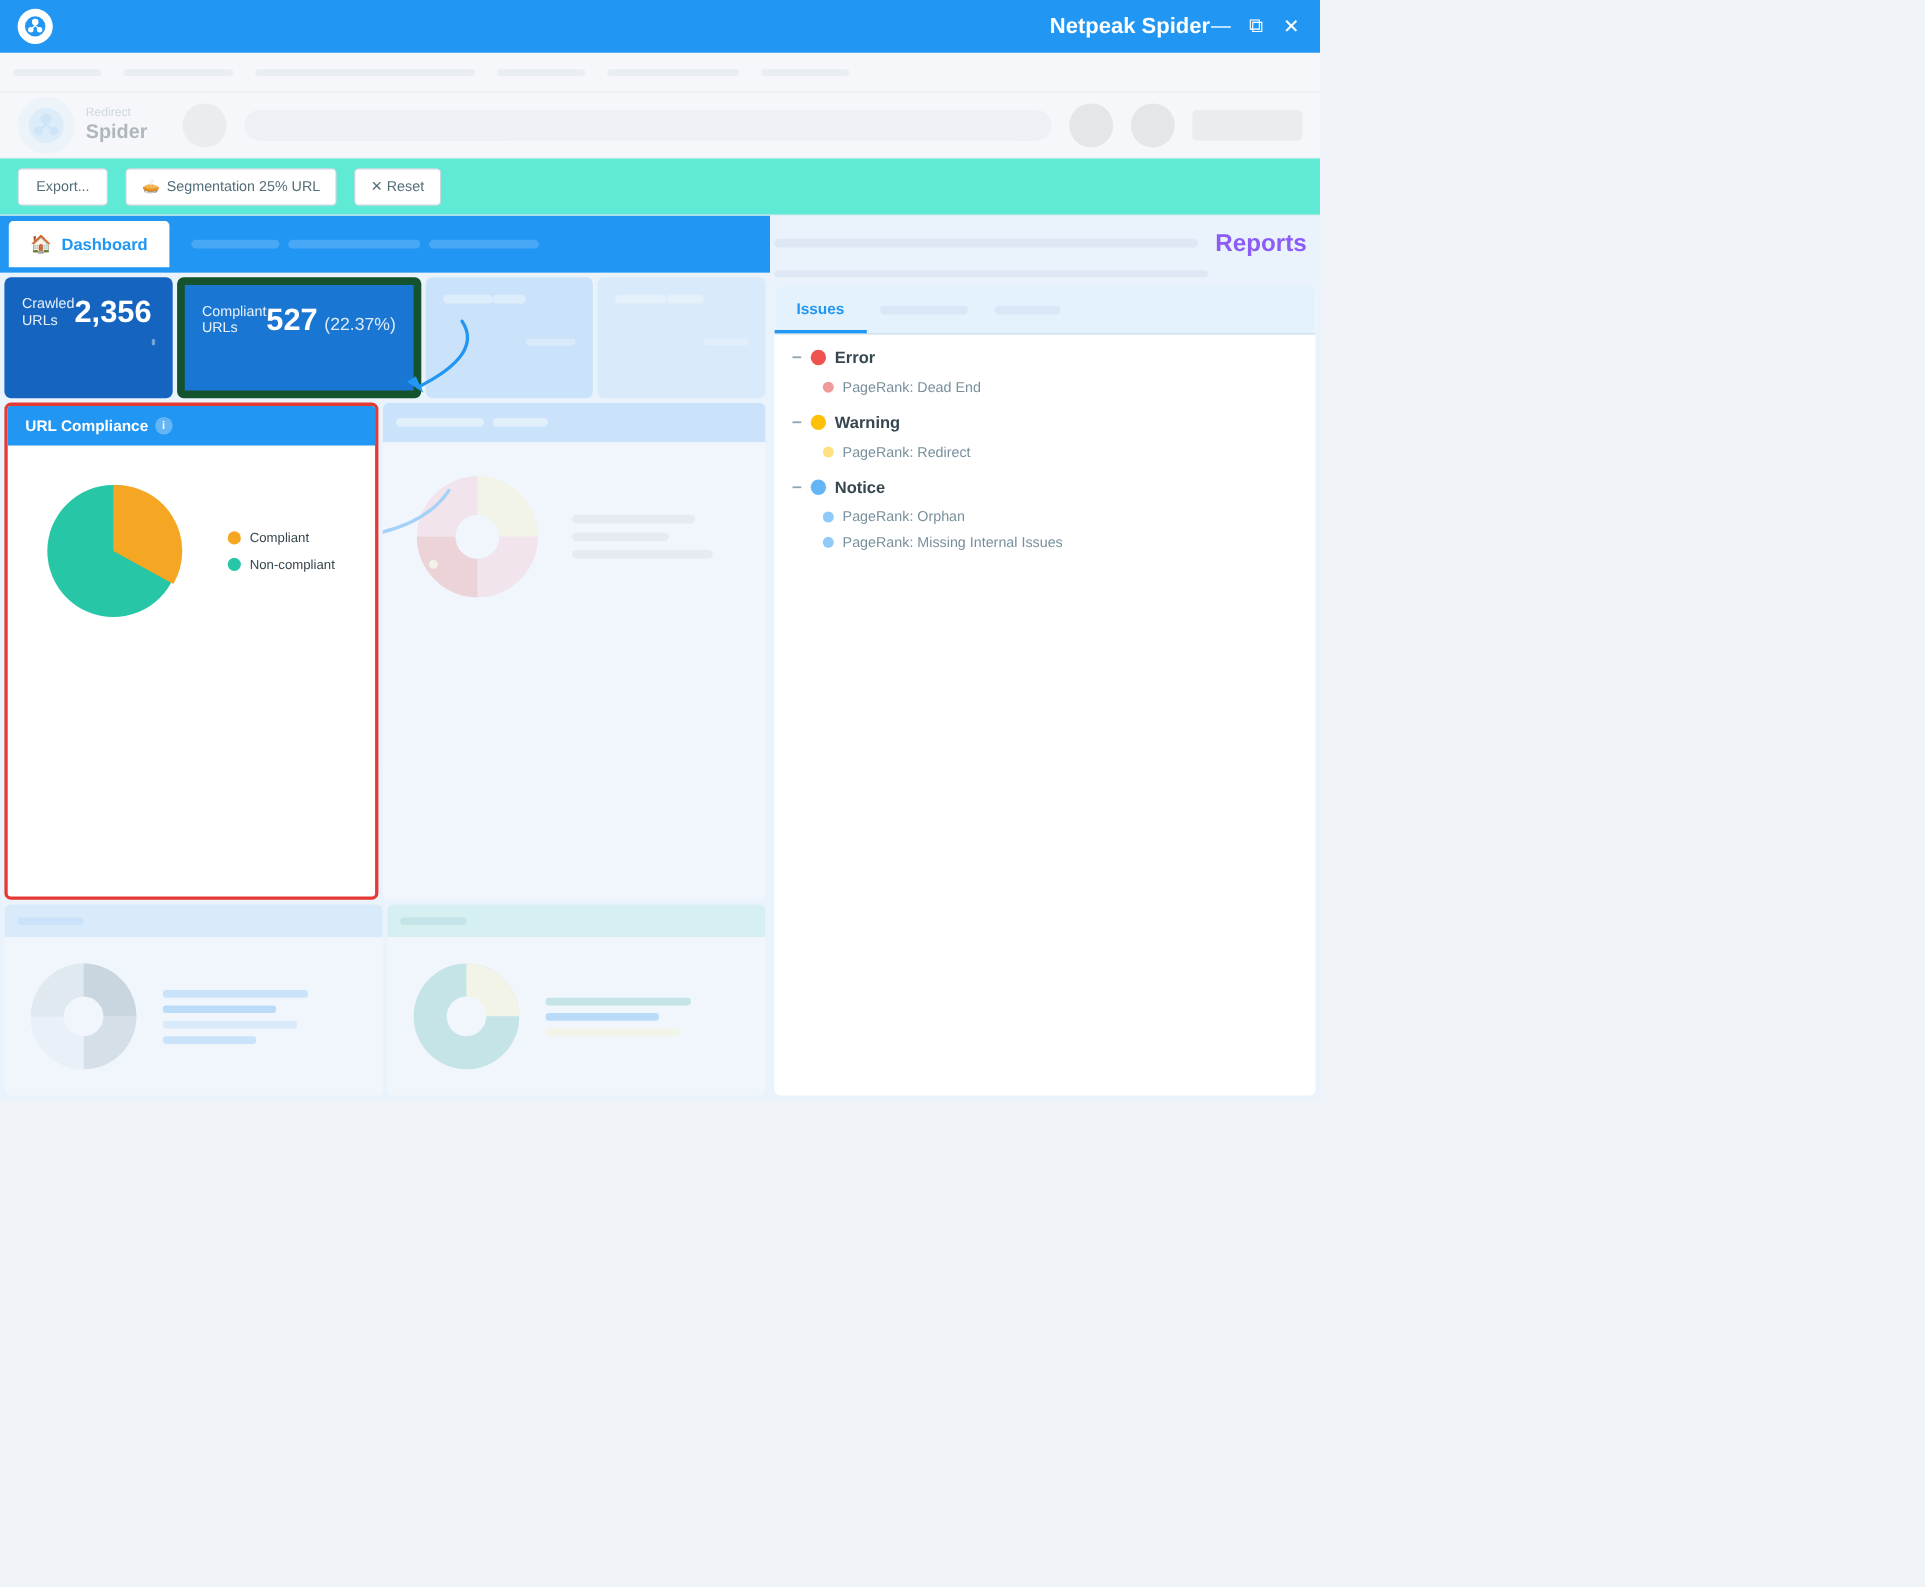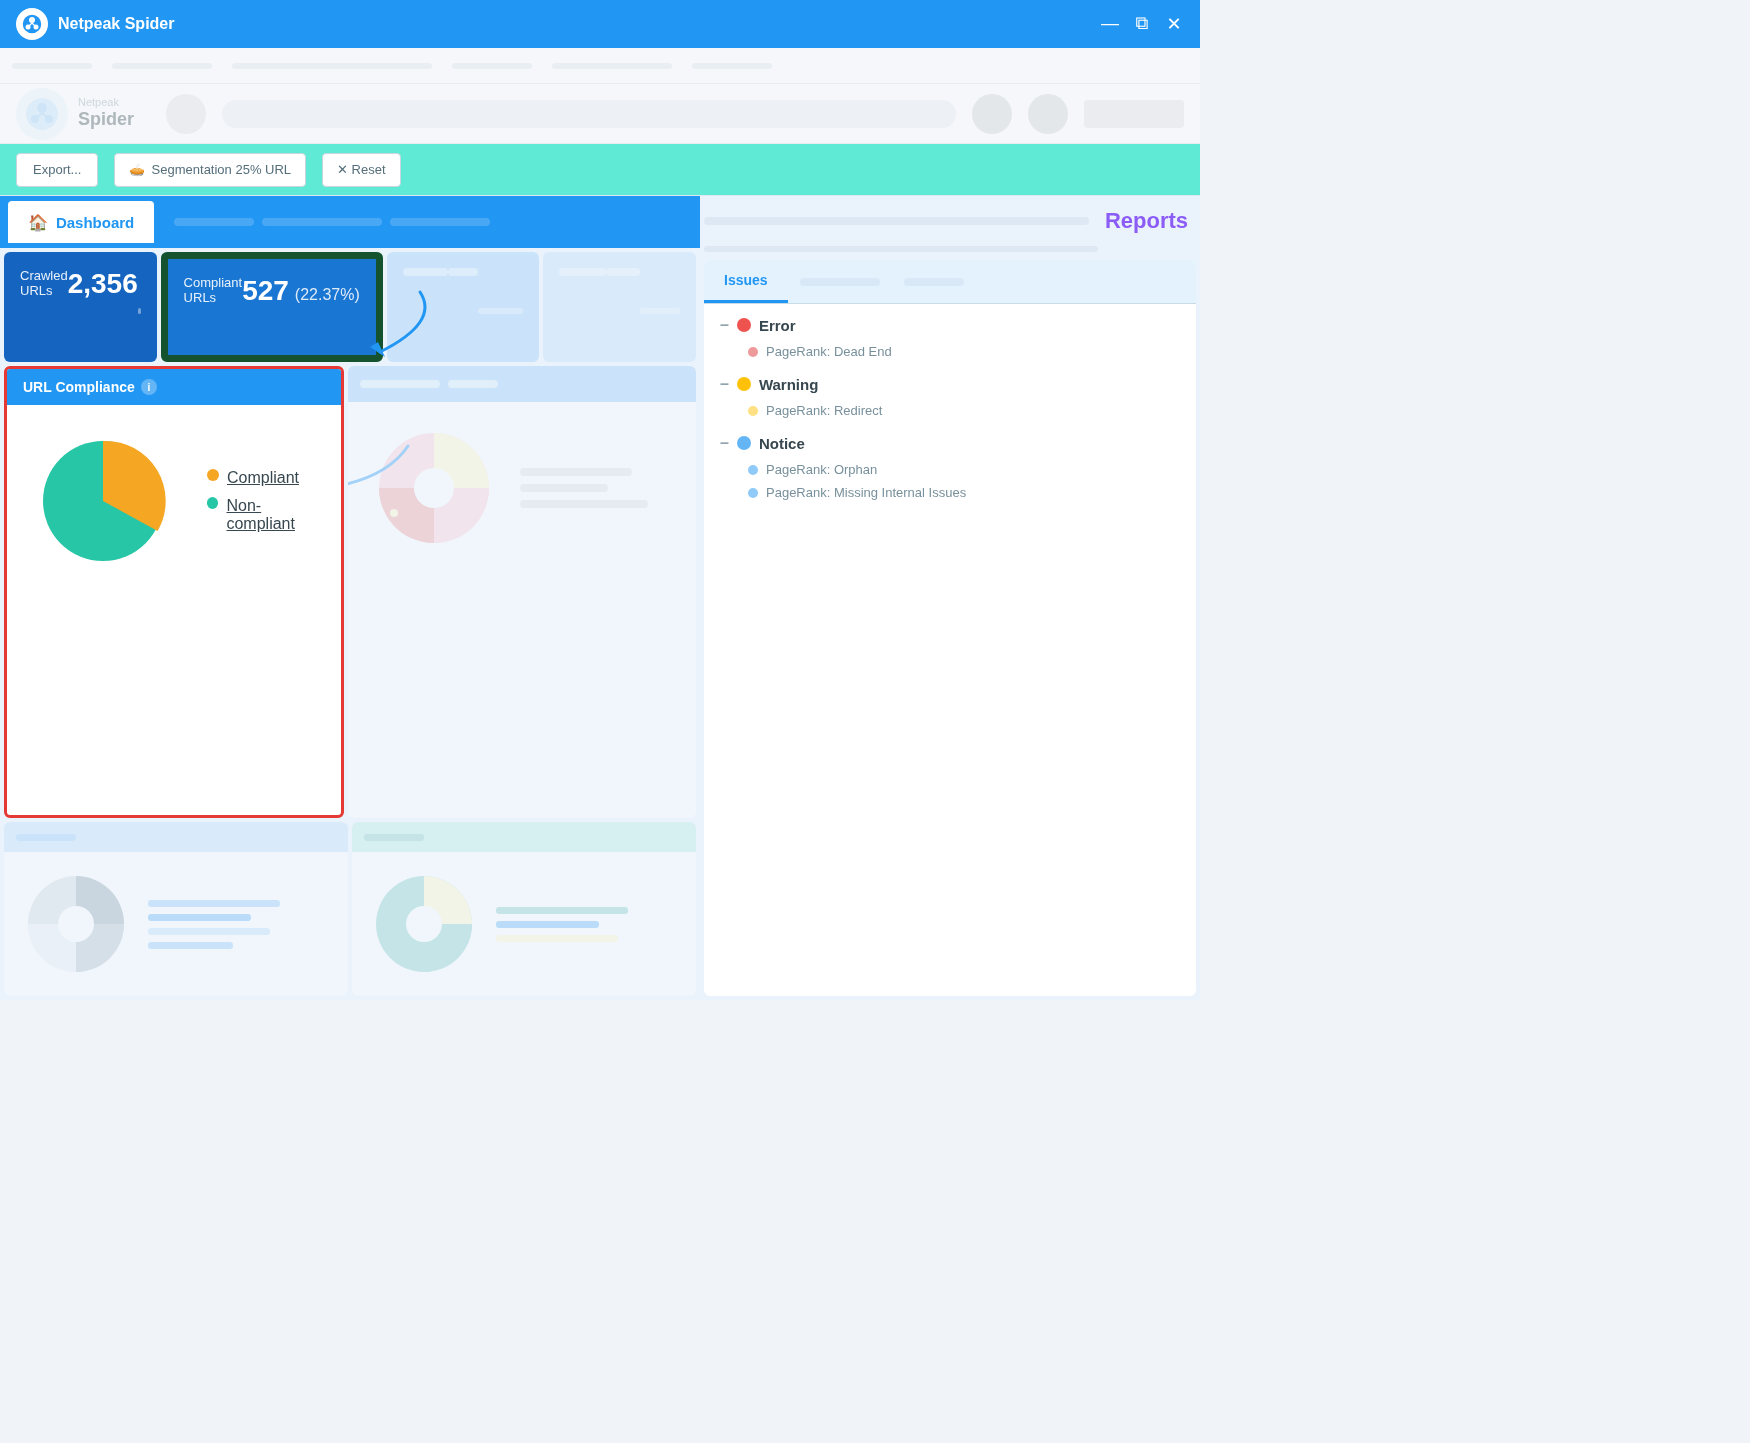--- a/index.html
+++ b/index.html
@@ -14,21 +14,21 @@
       padding: 0 16px;
       color: white;
     }
     .titlebar-logo {
       width: 32px; height: 32px;
       background: white;
       border-radius: 50%;
       display: flex; align-items: center; justify-content: center;
       margin-right: 10px;
     }
-    .titlebar-title { font-size: 16px; font-weight: 600; flex: 1; }
+    .titlebar-title { font-size: 20px; font-weight: 600; flex: 1; text-align: right; }
     .titlebar-controls { display: flex; gap: 12px; }
     .titlebar-btn { color: white; font-size: 18px; cursor: pointer; width: 20px; text-align: center; }
 
     
     .toolbar1 {
       background: white;
       height: 36px;
       display: flex;
       align-items: center;
       padding: 0 12px;
@@ -230,22 +230,22 @@
       position: relative;
       width: 160px;
       height: 160px;
     }
     .chart-legend {
       display: flex;
       flex-direction: column;
       gap: 10px;
     }
     .legend-item {
-      display: flex; gap: 8px;
-      font-size: 16px; color: #37474f; text-decoration: underline;
+      display: flex; align-items: center; gap: 8px;
+      font-size: 12px; color: #37474f;
     }
     .legend-dot {
       width: 12px; height: 12px; border-radius: 50%;
     }
 
     
     .chart-card2 {
       flex: 1;
       border-radius: 6px;
       overflow: hidden;
@@ -425,21 +425,21 @@
       <svg width="36" height="36" viewBox="0 0 36 36">
         <circle cx="18" cy="18" r="16" fill="#bbdefb"></circle>
         <circle cx="18" cy="12" r="5" fill="#90caf9"></circle>
         <circle cx="11" cy="23" r="4" fill="#90caf9"></circle>
         <circle cx="25" cy="23" r="4" fill="#90caf9"></circle>
         <line x1="18" y1="17" x2="11" y2="23" stroke="#90caf9" stroke-width="2"></line>
         <line x1="18" y1="17" x2="25" y2="23" stroke="#90caf9" stroke-width="2"></line>
       </svg>
     </div>
     <div class="logo-text">
-      <span>Netpeak</span>
+      <span>Redirect</span>
       <strong>Spider</strong>
     </div>
   </div>
   <div class="url-circle"></div>
   <div class="url-bar"></div>
   <div class="avatar-circle"></div>
   <div class="avatar-circle"></div>
   <div class="action-pill"></div>
 </div>
 

